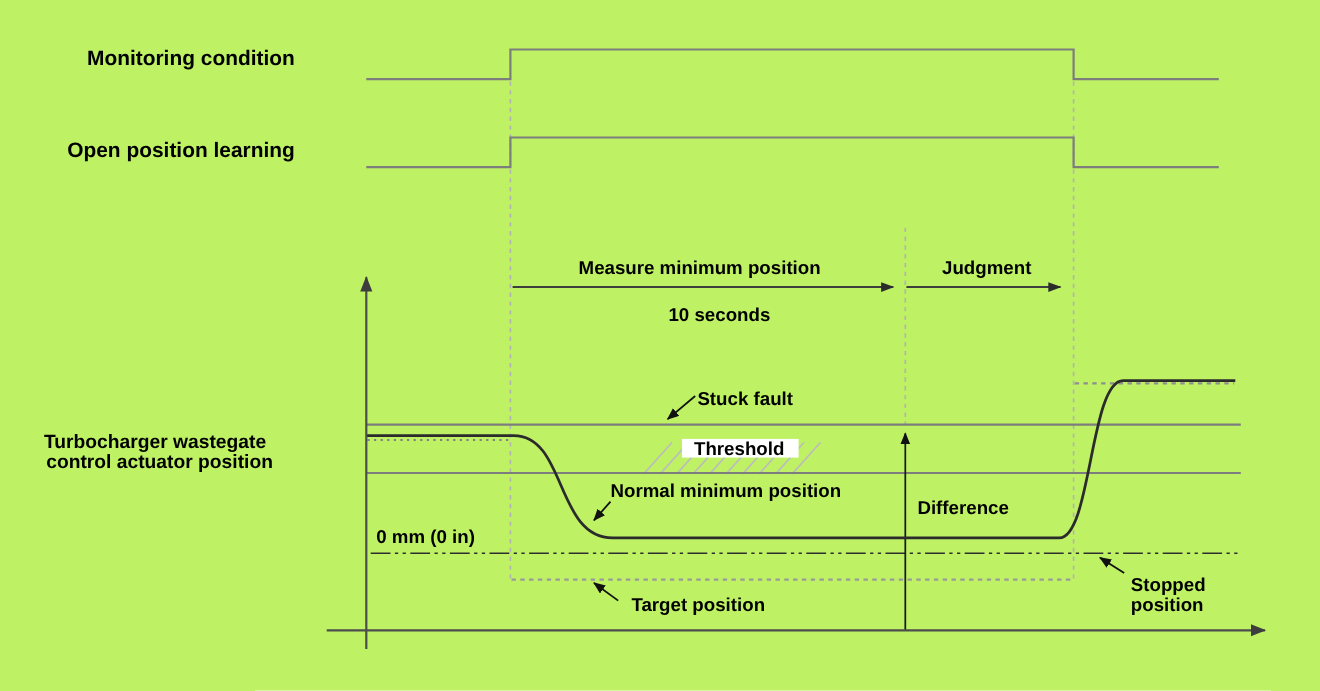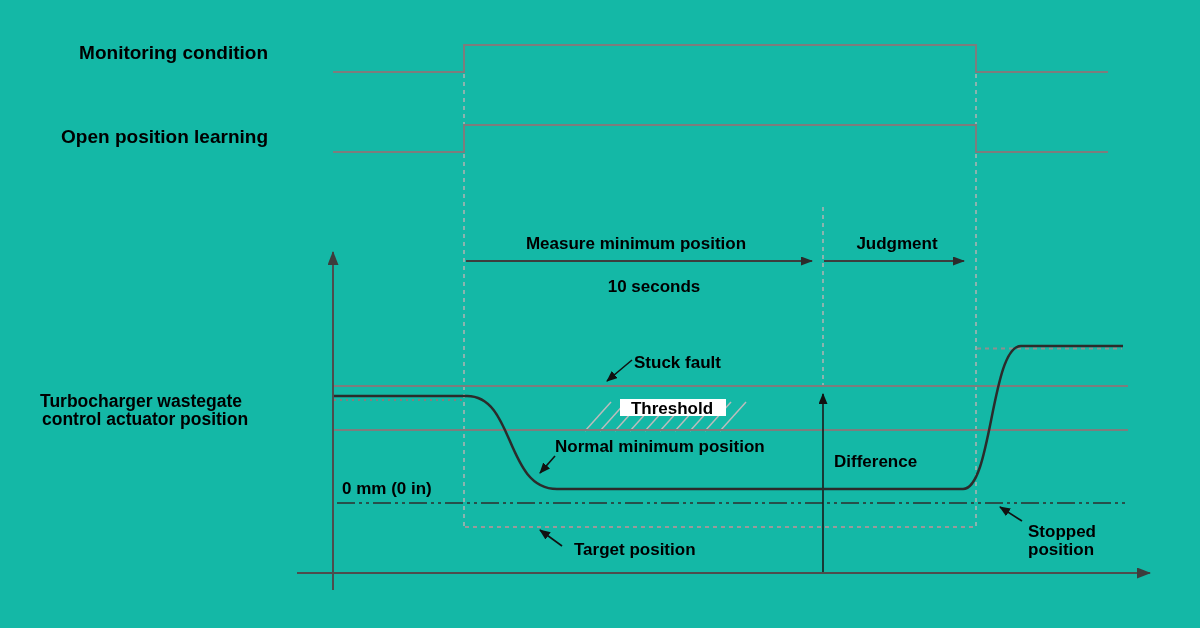--- a/index.html
+++ b/index.html
@@ -1,17 +1,17 @@
 <!DOCTYPE html>
 <html><head>
 <meta charset="utf-8">
 <style>
   html,body{margin:0;padding:0;background:#ffffff;}
   .stage{
-    position:relative;width:1200px;height:628px;background:#14b8a6;overflow:hidden;
+    position:relative;width:1200px;height:628px;background:#bef264;overflow:hidden;
     font-family:"Liberation Sans", sans-serif;
   }
   svg text{
     font-family:"Liberation Sans", sans-serif;
     font-weight:bold;
     fill:#000000;
   }
   .t19{font-size:19px;}
   .t17{font-size:17px;}
   .t175{font-size:17.5px;}

